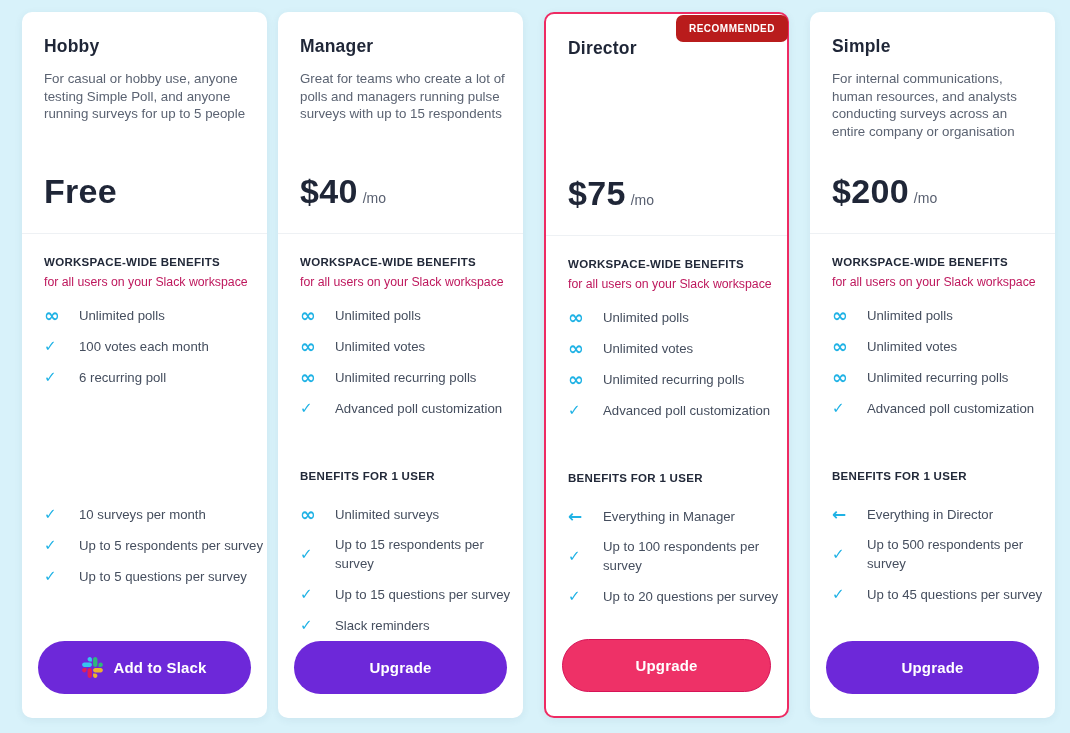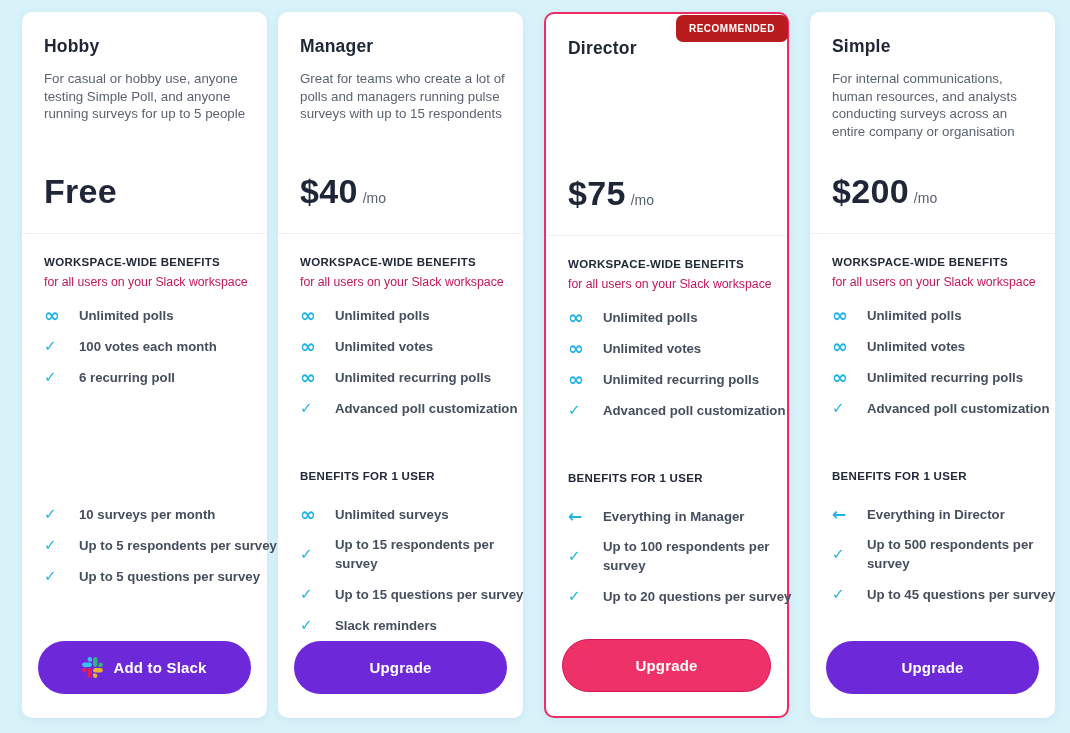--- a/index.html
+++ b/index.html
@@ -54,21 +54,21 @@
   .sec2 .items.solo{margin-top:34px;}
   .item{display:flex;align-items:center;margin-bottom:11px;min-height:20px;}
   .ico{
     flex:0 0 22px;margin-right:13px;
     font-family:"DejaVu Sans",sans-serif;color:#1fb2e5;
     line-height:1;
   }
   .ic-infinity{font-size:19px;font-weight:700;}
   .ic-check{font-size:15px;font-weight:700;}
   .ic-arrow{font-size:17px;font-weight:700;}
-  .txt{font-size:13.2px;color:#454e5e;line-height:19px;font-weight:bold;}
+  .txt{font-size:13.2px;color:#454e5e;line-height:19px;}
   .nowrap{white-space:nowrap;}
 
   .cta{
     position:absolute;left:16px;right:16px;bottom:24px;height:53px;
     border-radius:27px;box-sizing:border-box;
     display:flex;align-items:center;justify-content:center;
     font-size:15px;font-weight:700;color:#ffffff;letter-spacing:.2px;
     cursor:pointer;border:none;
     font-family:"Liberation Sans",sans-serif;
   }

